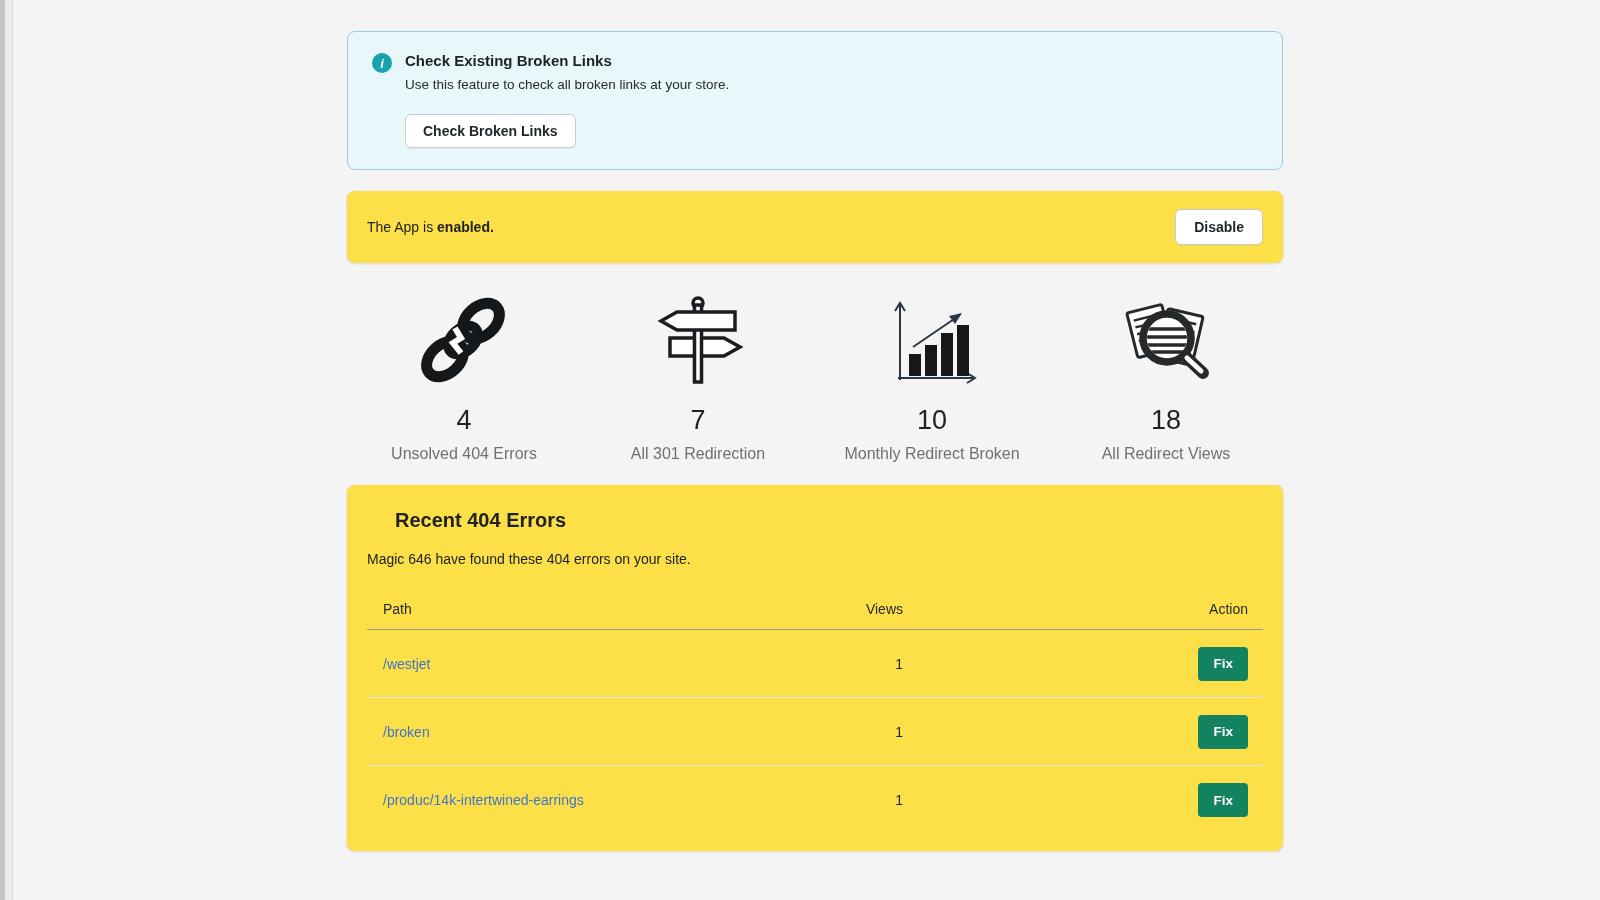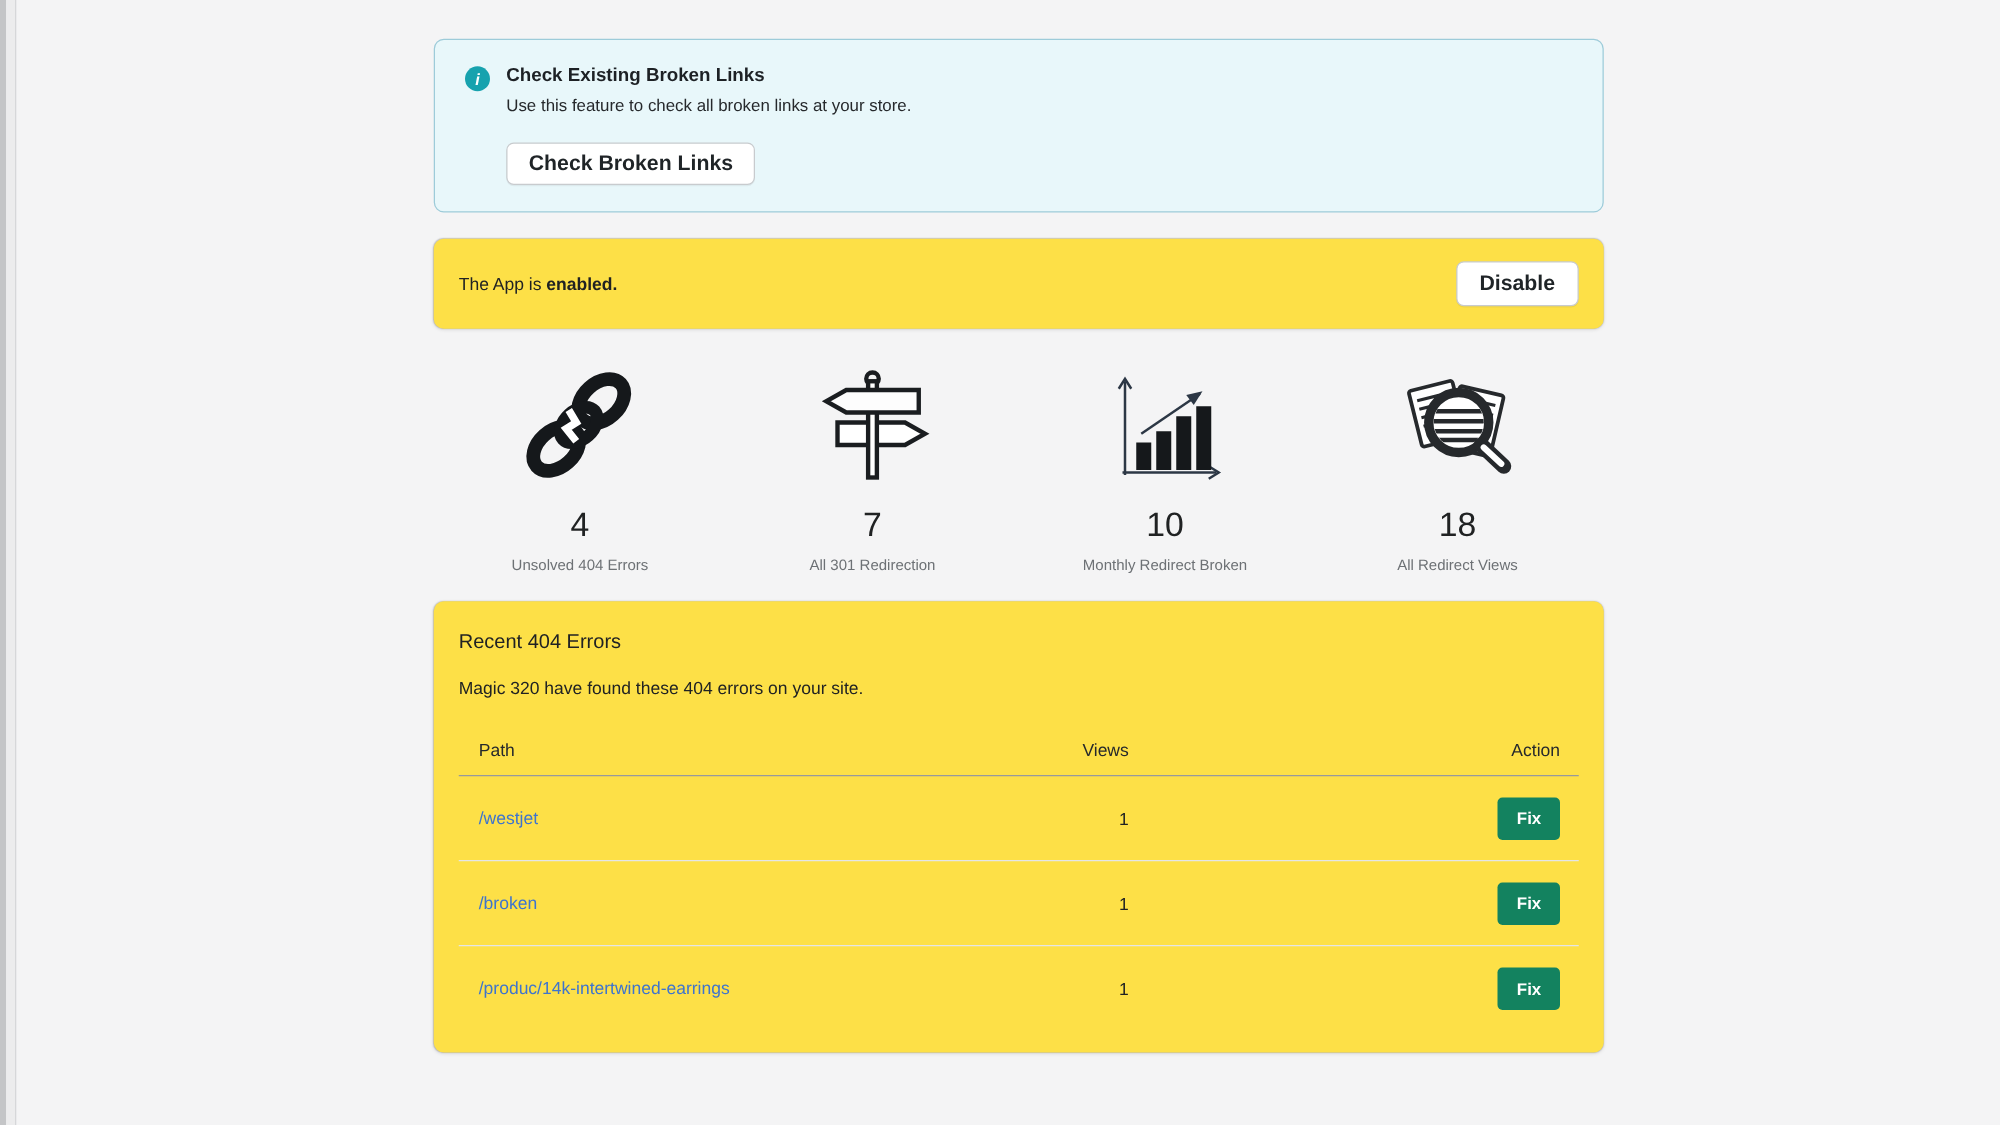--- a/index.html
+++ b/index.html
@@ -35,21 +35,21 @@
   .banner-title { font-size:15px; font-weight:700; color:#1d2125; }
   .banner-desc { margin-top:8px; font-size:13.5px; color:#26292c; }
   .btn-secondary {
     display:inline-block;
     margin-top:22px;
     height:34px; line-height:32px;
     padding:0 17px;
     background:#fff;
     border:1px solid #c8cbce;
     border-radius:6px;
-    font-size:17px; font-weight:600; color:#1f2427;
+    font-size:14px; font-weight:600; color:#1f2427;
     font-family:"Liberation Sans", sans-serif;
     box-shadow:0 1px 0 rgba(0,0,0,0.05);
     cursor:pointer;
   }
 
   .card {
     background:#fde047;
     border-radius:8px;
     box-shadow:0 1px 3px rgba(0,0,0,0.10), 0 0 1px rgba(0,0,0,0.20);
   }
@@ -62,25 +62,25 @@
   }
   .app-status-text { font-size:14px; color:#202223; }
   .app-status-text b { font-weight:700; }
   .app-card .btn-secondary { margin-top:0; height:36px; line-height:34px; padding:0 18px; }
 
   
   .stats { margin-top:27px; display:flex; }
   .stat { flex:1; text-align:center; }
   .stat-icon { height:102px; display:flex; align-items:flex-end; justify-content:center; }
   .stat-value { margin-top:13px; font-size:27px; color:#202223; }
-  .stat-label { margin-top:9px; font-size:12px; color:#6d7175; }
+  .stat-label { margin-top:9px; font-size:16px; color:#6d7175; }
 
   
   .errors-card { margin-top:22px; padding:24px 20px 17px 20px; }
-  .errors-title { font-size:16px; font-weight:400; color:#202223; }
+  .errors-title { font-size:20px; font-weight:700; color:#202223;margin-left:28px; }
   .errors-desc { margin-top:19px; font-size:14px; color:#202223; }
 
   .table { margin-top:21px; }
   .thead, .trow {
     display:grid;
     grid-template-columns:430px 106px 1fr;
     align-items:center;
   }
   .thead { height:42px; border-bottom:1px solid #97999c; }
   .th { font-size:14px; color:#26292c; }
@@ -214,21 +214,21 @@
         </svg>
       </div>
       <div class="stat-value">18</div>
       <div class="stat-label">All Redirect Views</div>
     </div>
 
   </div>
 
   <div class="card errors-card">
     <div class="errors-title">Recent 404 Errors</div>
-    <div class="errors-desc">Magic 320 have found these 404 errors on your site.</div>
+    <div class="errors-desc">Magic 646 have found these 404 errors on your site.</div>
 
     <div class="table">
       <div class="thead">
         <div class="th c1">Path</div>
         <div class="th c2">Views</div>
         <div class="th c3">Action</div>
       </div>
 
       <div class="trow">
         <div class="td c1"><a class="path-link">/westjet</a></div>

